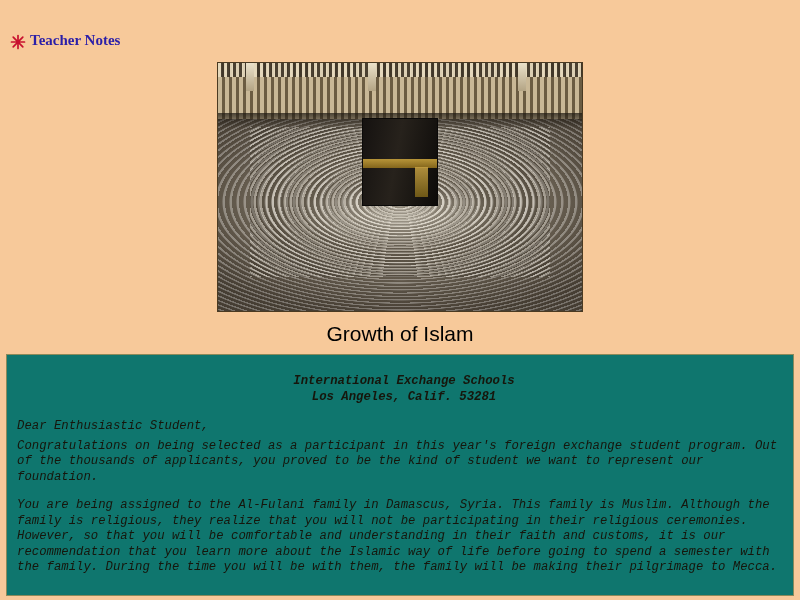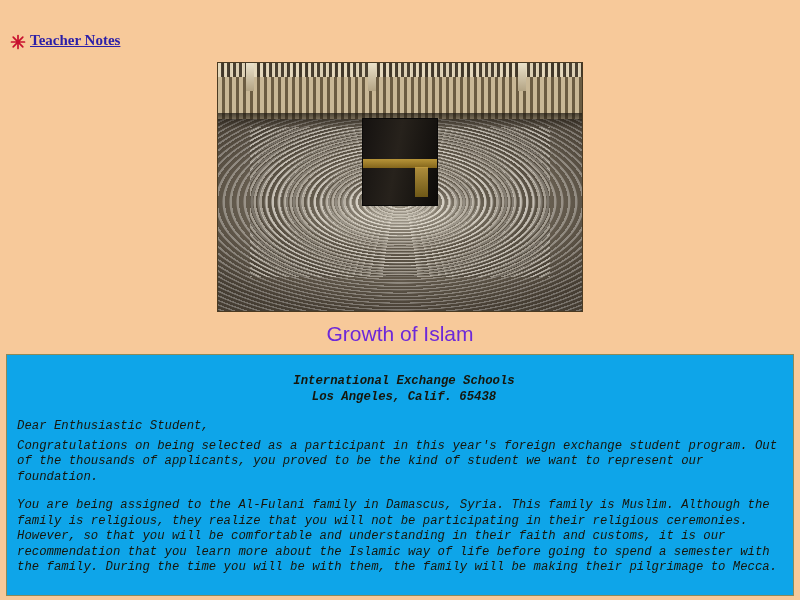--- a/index.html
+++ b/index.html
@@ -33,21 +33,20 @@
   .star-icon {
     width: 16px;
     height: 16px;
     display: inline-block;
     flex: none;
     position: relative;
     top: 1px;
   }
   .teacher-notes-label {
     color: #2b1fa8;
-    text-decoration: underline;
     font-weight: bold;
     font-size: 15px;
     font-family: "Liberation Serif", serif;
     white-space: nowrap;
     cursor: pointer;
   }
 
   
   .hero-wrap {
     position: absolute;
@@ -172,33 +171,33 @@
   .minaret {
     position: absolute;
     top: -2px;
     width: 8px;
     height: 30px;
     background: linear-gradient(#efe6cf, #b3a484);
   }
   .hero-caption {
     margin-top: 10px;
     font-size: 21px;
-    color: #6d28d9;
+    color: #000000;
     font-family: "Liberation Sans", sans-serif;
   }
 
   
   .letter {
     position: absolute;
     left: 6px;
     top: 354px;
     width: 788px;
     height: 242px;
     box-sizing: border-box;
-    background: #0ea5e9;
+    background: #0f766e;
     border: 1px solid #8a8a5a;
     padding: 18px 2px 10px 10px;
     overflow: hidden;
     font-family: "Liberation Mono", monospace;
     font-size: 12.3px;
     line-height: 15.5px;
     color: #16160c;
   }
   .letter-head {
     text-align: center;
@@ -252,20 +251,20 @@
         <div class="kaaba-band"></div>
         <div class="kaaba-door"></div>
       </div>
     </div>
     <div class="hero-caption">Growth of Islam</div>
   </div>
 
   <div class="letter">
     <div class="letter-head">
       <div>International Exchange Schools</div>
-      <div>Los Angeles, Calif. 65438</div>
+      <div>Los Angeles, Calif. 53281</div>
     </div>
     <p class="salutation">Dear Enthusiastic Student,</p>
     <p>Congratulations on being selected as a participant in this year's foreign exchange student program. Out of the thousands of applicants, you proved to be the kind of student we want to represent our foundation.</p>
     <p>You are being assigned to the Al-Fulani family in Damascus, Syria. This family is Muslim. Although the family is religious, they realize that you will not be participating in their religious ceremonies. However, so that you will be comfortable and understanding in their faith and customs, it is our recommendation that you learn more about the Islamic way of life before going to spend a semester with the family. During the time you will be with them, the family will be making their pilgrimage to Mecca.</p>
   </div>
 
 </div>
 
 </body></html>

